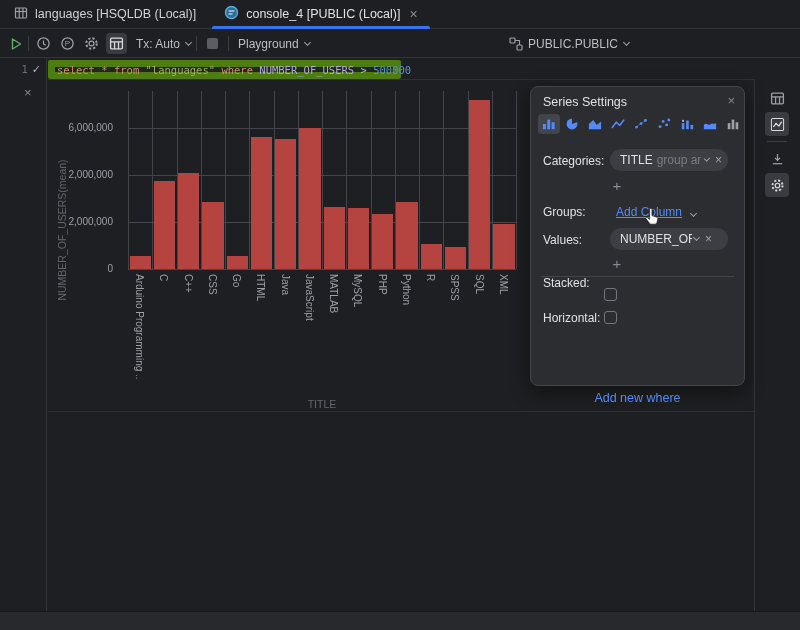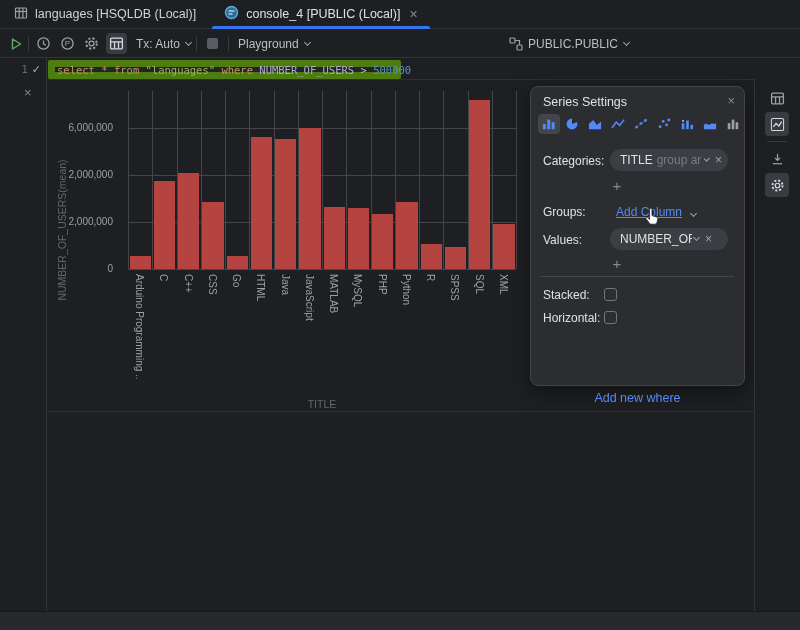--- a/index.html
+++ b/index.html
@@ -348,21 +348,21 @@
         <div class="prow-label" style="top:146px">Values:</div>
         <div class="pill" style="top:141px">
           <span class="primary" style="max-width:72px; overflow:hidden;">NUMBER_OF_USE</span>
           <span class="chev" style="margin-left:2px"></span>
           <span class="x">×</span>
         </div>
         <div class="plus" style="top:168px">+</div>
 
         <div class="popup-divider"></div>
 
-        <div class="prow-label" style="top:201px">Stacked:</div>
+        <div class="prow-label" style="top:189px">Stacked:</div>
         <div class="checkbox" style="top:201px" id="stacked-cb" aria-checked="false"></div>
 
         <div class="prow-label" style="top:224px">Horizontal:</div>
         <div class="checkbox" style="top:224px" id="horizontal-cb" aria-checked="false"></div>
       </div>
 
       <div class="add-series">Add new where</div>
     </div>
 
     <div class="rstrip">

